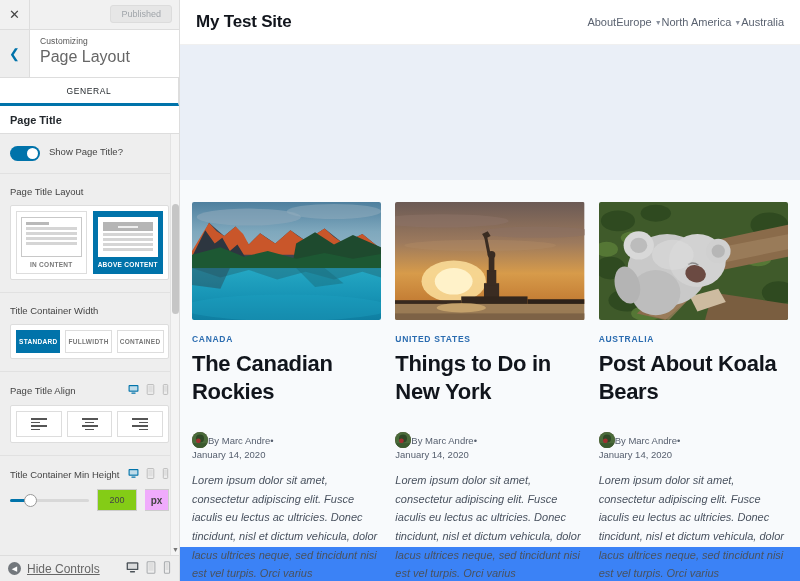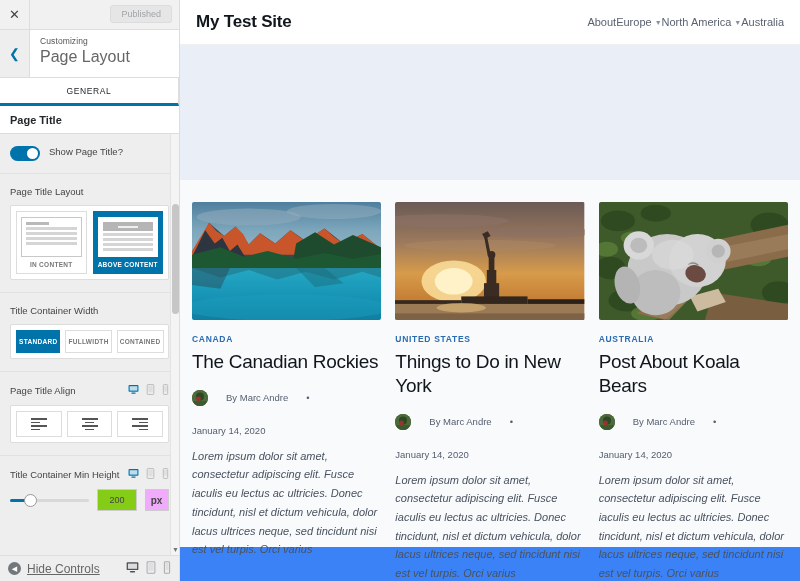--- a/index.html
+++ b/index.html
@@ -240,24 +240,24 @@
   .card-img {
     width: 100%; height: 118px; border-radius: 2px;
     overflow: hidden; position: relative;
   }
   .card-img svg { display: block; width: 100%; height: 100%; }
   .cat {
     font-size: 8.5px; font-weight: bold; letter-spacing: .7px;
     color: #2b6cb0; margin: 14px 0 6px 0;
   }
   .ptitle {
-    font-size: 19px; font-weight: normal; color: #11151c;
+    font-size: 22px; font-weight: bold; color: #11151c;
     line-height: 1.25; letter-spacing: -.3px;
   }
-  .meta { display: flex; align-items: center; gap: 18px; margin-top: 16px; flex-wrap: wrap; }
+  .meta { display: flex; align-items: center; gap: 0; margin-top: 27px; flex-wrap: wrap; }
   .avatar {
     width: 16px; height: 16px; border-radius: 50%;
     background: #5d4a3a; overflow: hidden; flex: 0 0 16px;
   }
   .avatar svg { width: 100%; height: 100%; display: block; }
   .meta-txt { font-size: 9.5px; color: #57606f; }
   .date { font-size: 9.5px; color: #57606f; margin-top: 1px; width: 100%;}
   .excerpt {
     margin-top: 11px; font-size: 11px; color: #49525f; line-height: 1.7; font-style: italic;
   }

